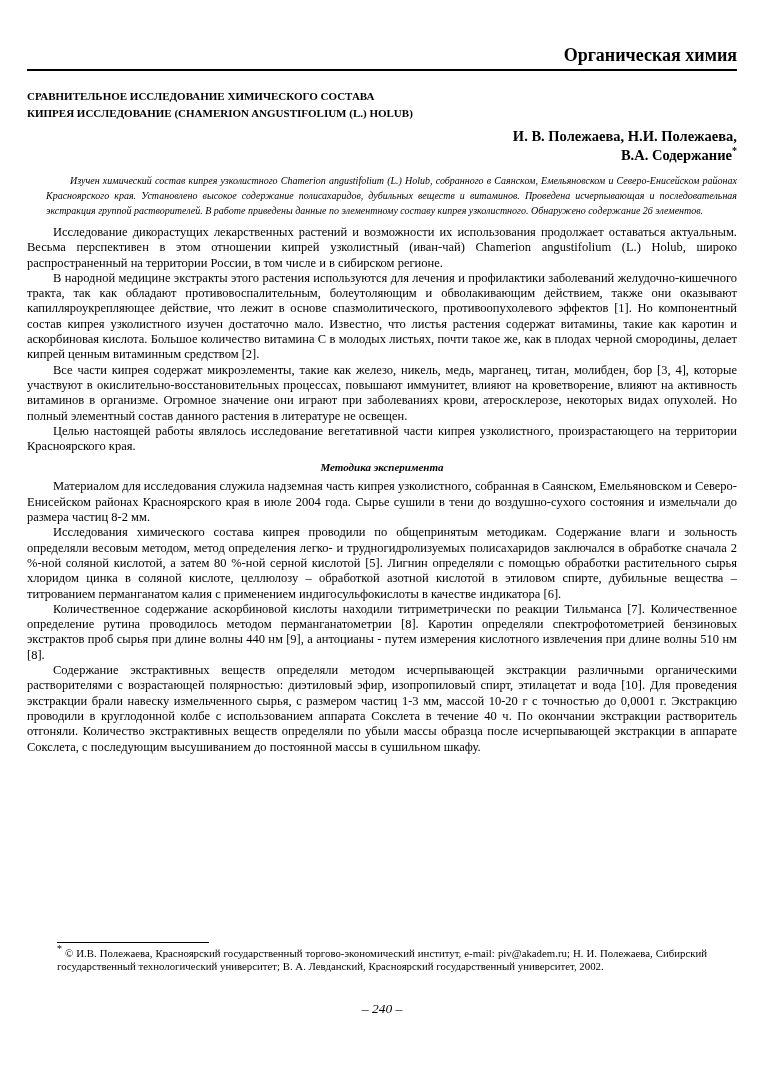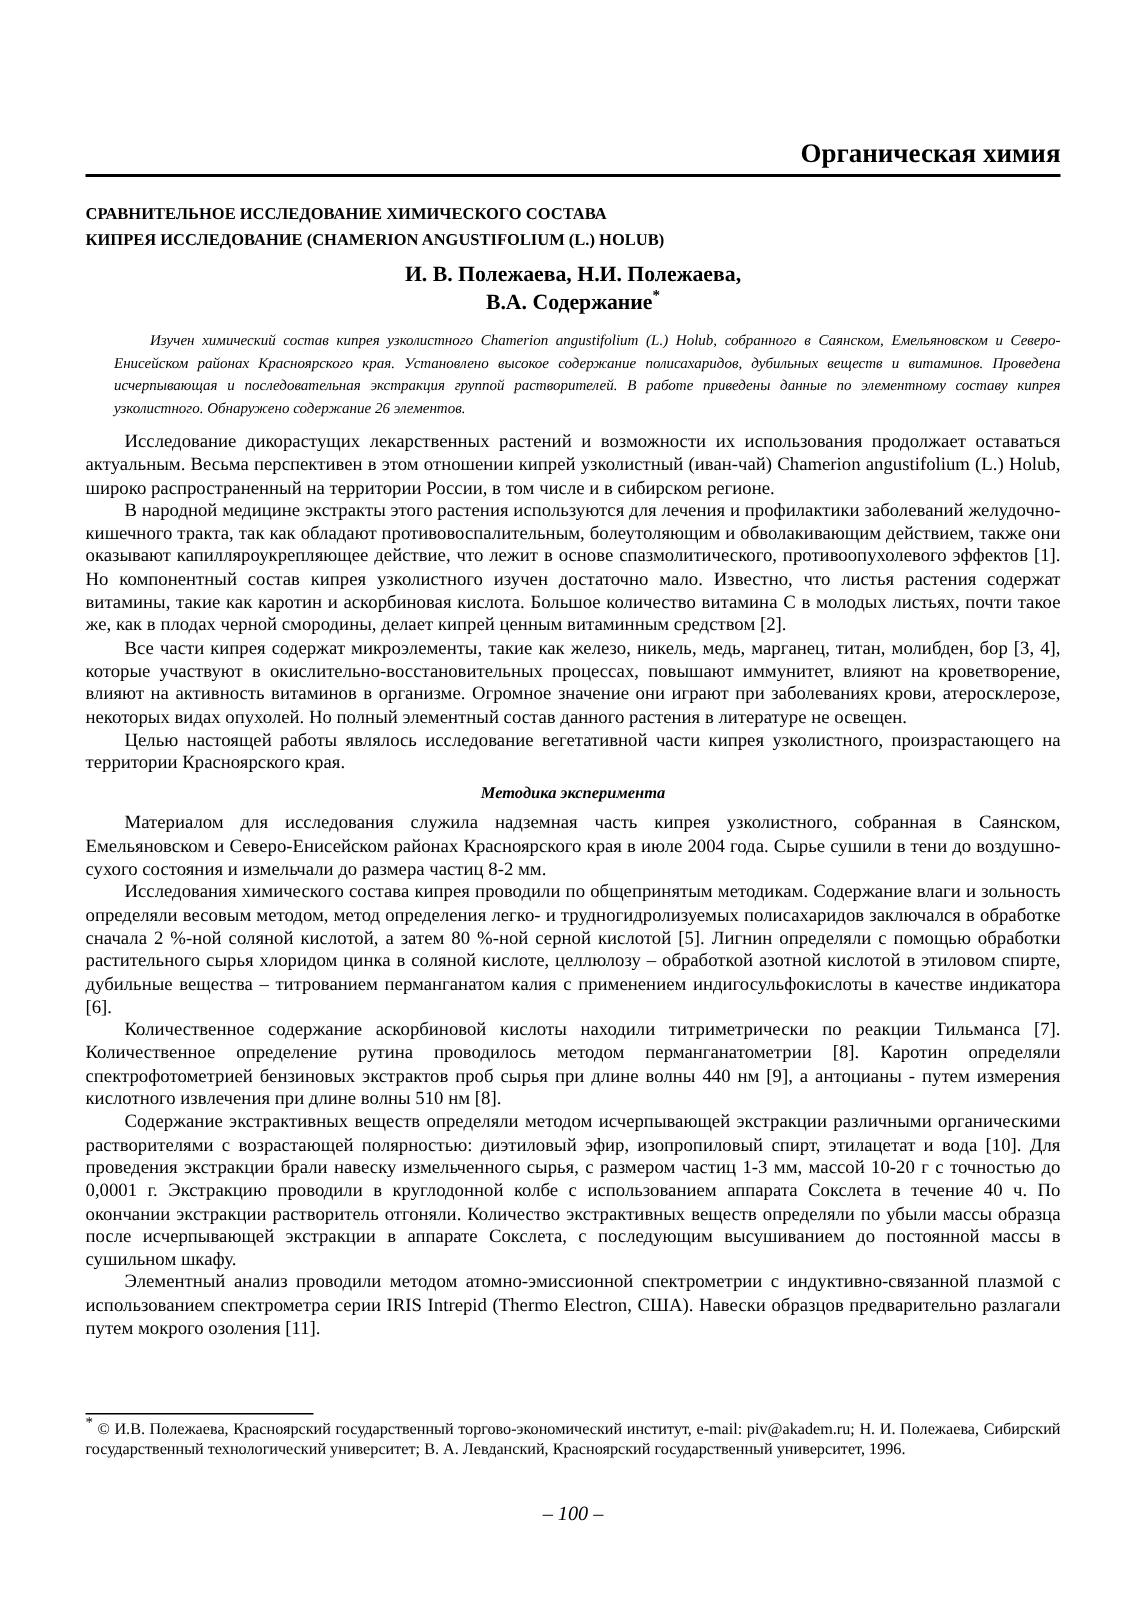--- a/index.html
+++ b/index.html
@@ -8,22 +8,21 @@
     width: 764px;
     height: 1080px;
     position: relative;
     font-family: "Liberation Serif", "DejaVu Serif", serif;
     color: #000;
     overflow: hidden;
   }
   .page {
     position: absolute;
     inset: 0;
-    padding: 0 57px;
-    margin-top: 47px;
+    padding: 0 27px;
   }
   .running-head {
     margin-top: 44px;
     text-align: right;
     font-weight: bold;
     font-size: 18px;
     line-height: 22px;
   }
   .header-rule {
     margin-top: 3px;
@@ -36,21 +35,21 @@
   }
   .title {
     margin-top: 17px;
     text-align: left;
     font-weight: bold;
     font-size: 11px;
     line-height: 17px;
   }
   .authors {
     margin-top: 5px;
-    text-align: center;
+    text-align: right;
     font-weight: bold;
     font-size: 14.5px;
     line-height: 19px;
   }
   .fn-marker {
     font-size: 10px;
     vertical-align: super;
     line-height: 0;
   }
   .abstract {
@@ -132,23 +131,22 @@
     <p>В народной медицине экстракты этого растения используются для лечения и профилактики заболеваний желудочно-кишечного тракта, так как обладают противовоспалительным, болеутоляющим и обволакивающим действием, также они оказывают капилляроукрепляющее действие, что лежит в основе спазмолитического, противоопухолевого эффектов [1]. Но компонентный состав кипрея узколистного изучен достаточно мало. Известно, что листья растения содержат витамины, такие как каротин и аскорбиновая кислота. Большое количество витамина С в молодых листьях, почти такое же, как в плодах черной смородины, делает кипрей ценным витаминным средством [2].</p>
     <p>Все части кипрея содержат микроэлементы, такие как железо, никель, медь, марганец, титан, молибден, бор [3, 4], которые участвуют в окислительно-восстановительных процессах, повышают иммунитет, влияют на кроветворение, влияют на активность витаминов в организме. Огромное значение они играют при заболеваниях крови, атеросклерозе, некоторых видах опухолей. Но полный элементный состав данного растения в литературе не освещен.</p>
     <p>Целью настоящей работы являлось исследование вегетативной части кипрея узколистного, произрастающего на территории Красноярского края.</p>
 
     <h2 class="section-heading">Методика эксперимента</h2>
 
     <p>Материалом для исследования служила надземная часть кипрея узколистного, собранная в Саянском, Емельяновском и Северо-Енисейском районах Красноярского края в июле 2004 года. Сырье сушили в тени до воздушно-сухого состояния и измельчали до размера частиц 8-2 мм.</p>
     <p>Исследования химического состава кипрея проводили по общепринятым методикам. Содержание влаги и зольность определяли весовым методом, метод определения легко- и трудногидролизуемых полисахаридов заключался в обработке сначала 2 %-ной соляной кислотой, а затем 80 %-ной серной кислотой [5]. Лигнин определяли с помощью обработки растительного сырья хлоридом цинка в соляной кислоте, целлюлозу – обработкой азотной кислотой в этиловом спирте, дубильные вещества – титрованием перманганатом калия с применением индигосульфокислоты в качестве индикатора [6].</p>
     <p>Количественное содержание аскорбиновой кислоты находили титриметрически по реакции Тильманса [7]. Количественное определение рутина проводилось методом перманганатометрии [8]. Каротин определяли спектрофотометрией бензиновых экстрактов проб сырья при длине волны 440 нм [9], а антоцианы - путем измерения кислотного извлечения при длине волны 510 нм [8].</p>
     <p>Содержание экстрактивных веществ определяли методом исчерпывающей экстракции различными органическими растворителями с возрастающей полярностью: диэтиловый эфир, изопропиловый спирт, этилацетат и вода [10]. Для проведения экстракции брали навеску измельченного сырья, с размером частиц 1-3 мм, массой 10-20 г с точностью до 0,0001 г. Экстракцию проводили в круглодонной колбе с использованием аппарата Сокслета в течение 40 ч. По окончании экстракции растворитель отгоняли. Количество экстрактивных веществ определяли по убыли массы образца после исчерпывающей экстракции в аппарате Сокслета, с последующим высушиванием до постоянной массы в сушильном шкафу.</p>
-    <p>Элементный анализ проводили методом атомно-эмиссионной спектрометрии с индуктивно-связанной плазмой с использованием спектрометра серии IRIS Intrepid (Thermo Electron, США). Навески образцов предварительно разлагали путем мокрого озоления [11].</p>
   </section>
 
 </div>
 
 <footer class="footnote">
   <div class="footnote-rule"></div>
-  <p class="footnote-text"><span class="fn-marker">*</span>&nbsp;<span>© И.В. Полежаева, Красноярский государственный торгово-экономический институт, e-mail: piv@akadem.ru; Н. И. Полежаева, Сибирский государственный технологический университет; В. А. Левданский, Красноярский государственный университет, 1996.</span></p>
+  <p class="footnote-text"><span class="fn-marker">*</span>&nbsp;<span>© И.В. Полежаева, Красноярский государственный торгово-экономический институт, e-mail: piv@akadem.ru; Н. И. Полежаева, Сибирский государственный технологический университет; В. А. Левданский, Красноярский государственный университет, 2002.</span></p>
 </footer>
 
-<div class="page-number">– 100 –</div>
+<div class="page-number">– 240 –</div>
 
 </body></html>

